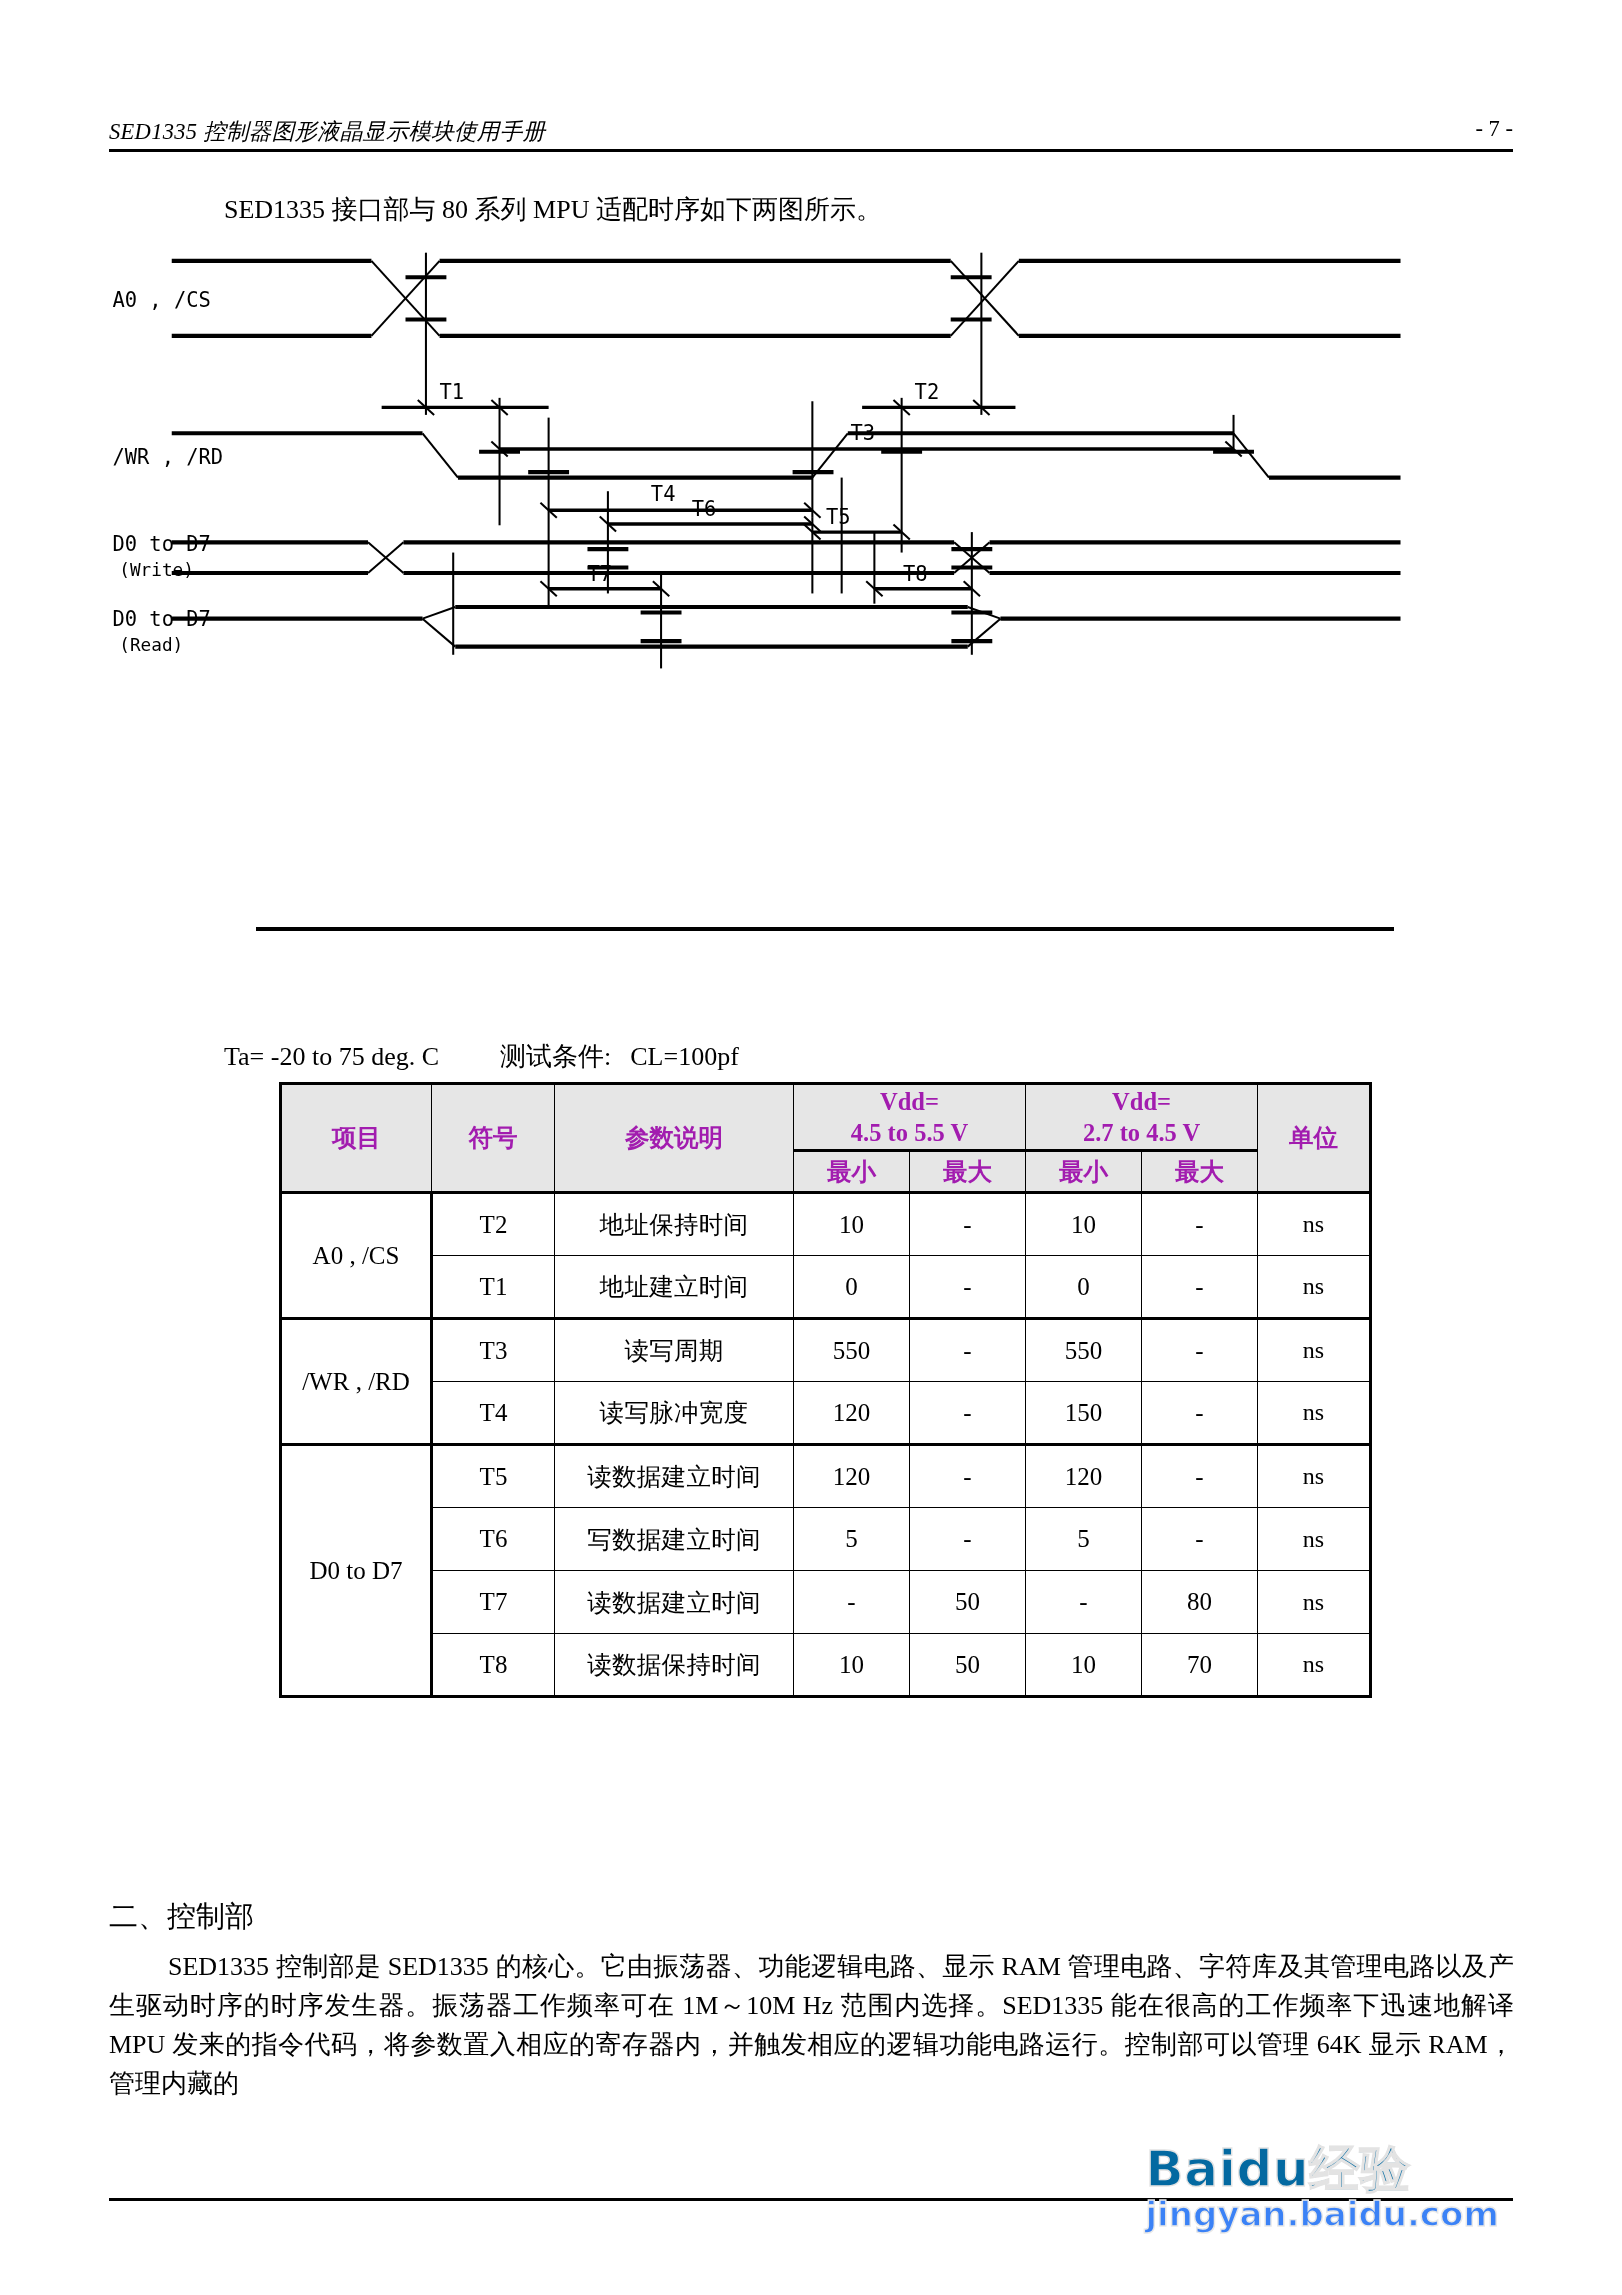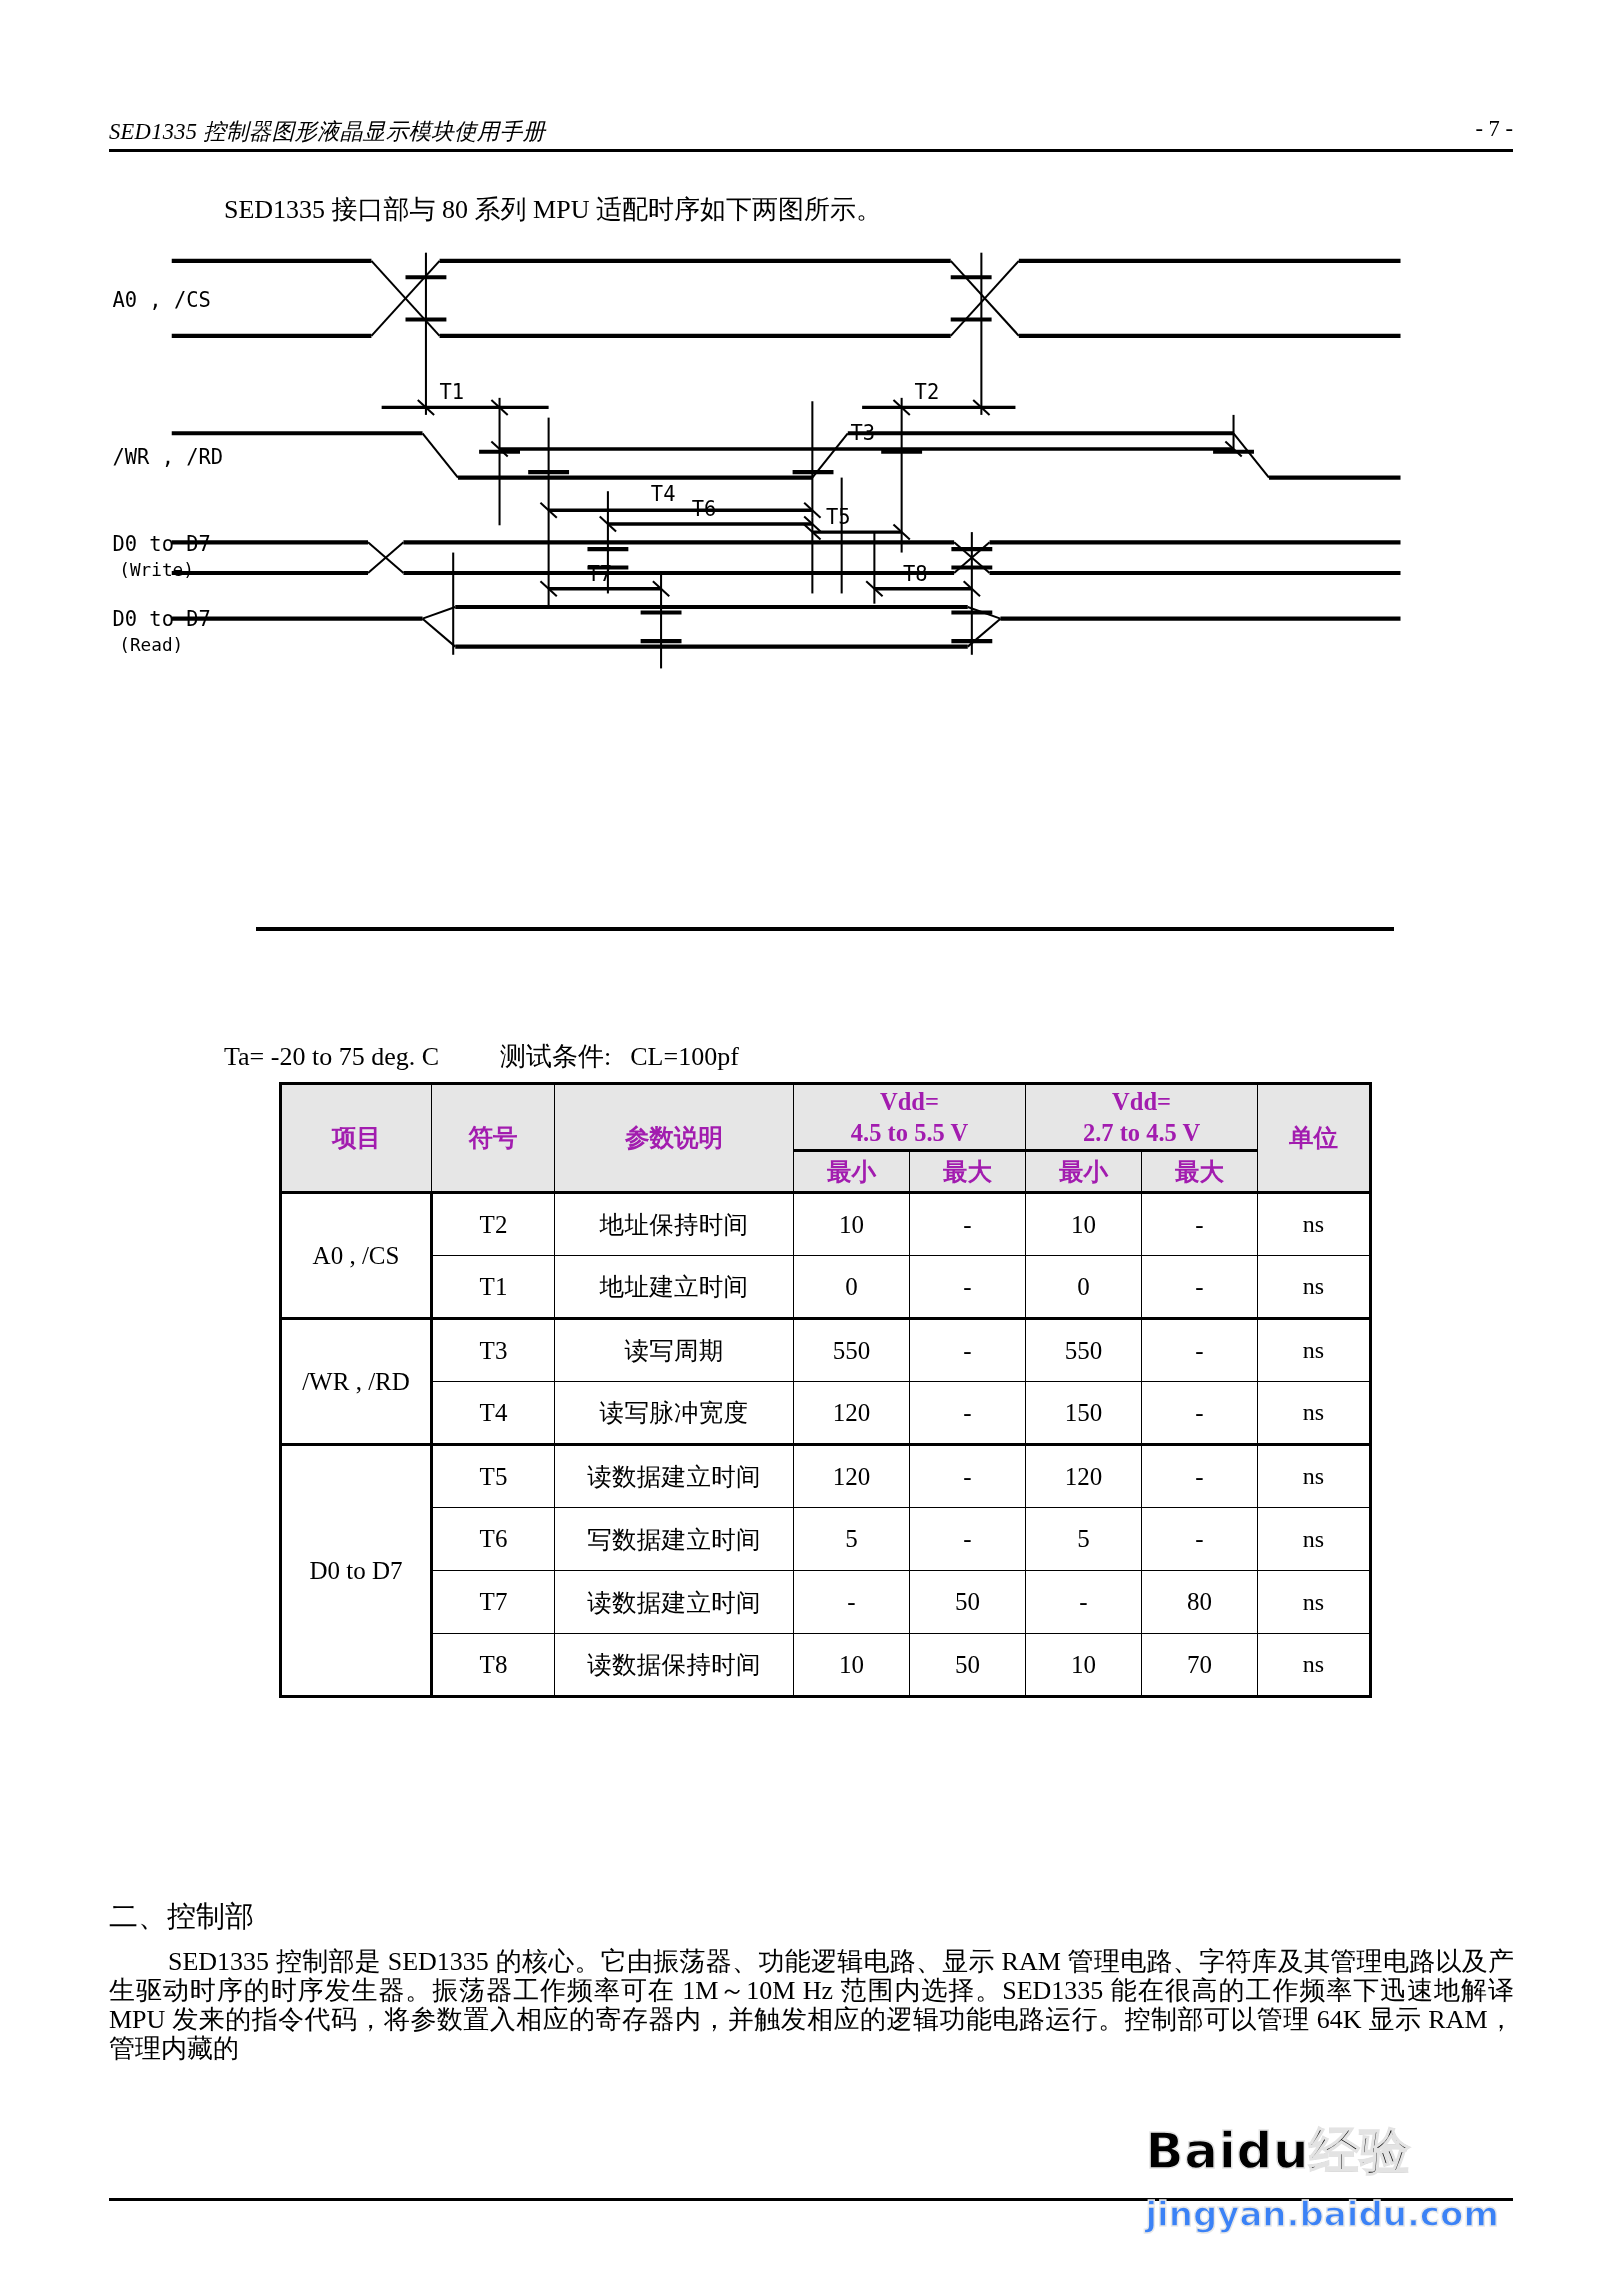--- a/index.html
+++ b/index.html
@@ -156,21 +156,21 @@
     font-size: 29px;
     font-weight: normal;
     white-space: nowrap;
   }
   #body-paragraph {
     position: absolute;
     left: 109px;
     top: 1947px;
     width: 1405px;
     font-size: 26px;
-    line-height: 29px;
+    line-height: 39px;
     text-align: justify;
     text-justify: inter-ideograph;
   }
   #body-paragraph .indent { display: inline-block; width: 59px; }
 
   
   #footer-rule {
     position: absolute;
     left: 109px;
     top: 2198px;
@@ -182,25 +182,25 @@
     position: absolute;
     left: 1125px;
     top: 2118px;
     width: 423px;
     height: 129px;
     pointer-events: none;
   }
   #wm-line1 {
     position: absolute;
     left: 20.4px;
-    top: 0px;
+    top: 18px;
     font-family: "DejaVu Sans", "Liberation Sans", sans-serif;
     font-size: 50px;
     font-weight: bold;
-    color: #000000;
+    color: #0369a1;
     -webkit-text-stroke: 1.4px #e3e3e3;
     letter-spacing: 0.7px;
     white-space: nowrap;
   }
   #wm-line2 {
     position: absolute;
     left: 20.4px;
     top: 76px;
     font-family: "DejaVu Sans", "Liberation Sans", sans-serif;
     font-size: 34px;

